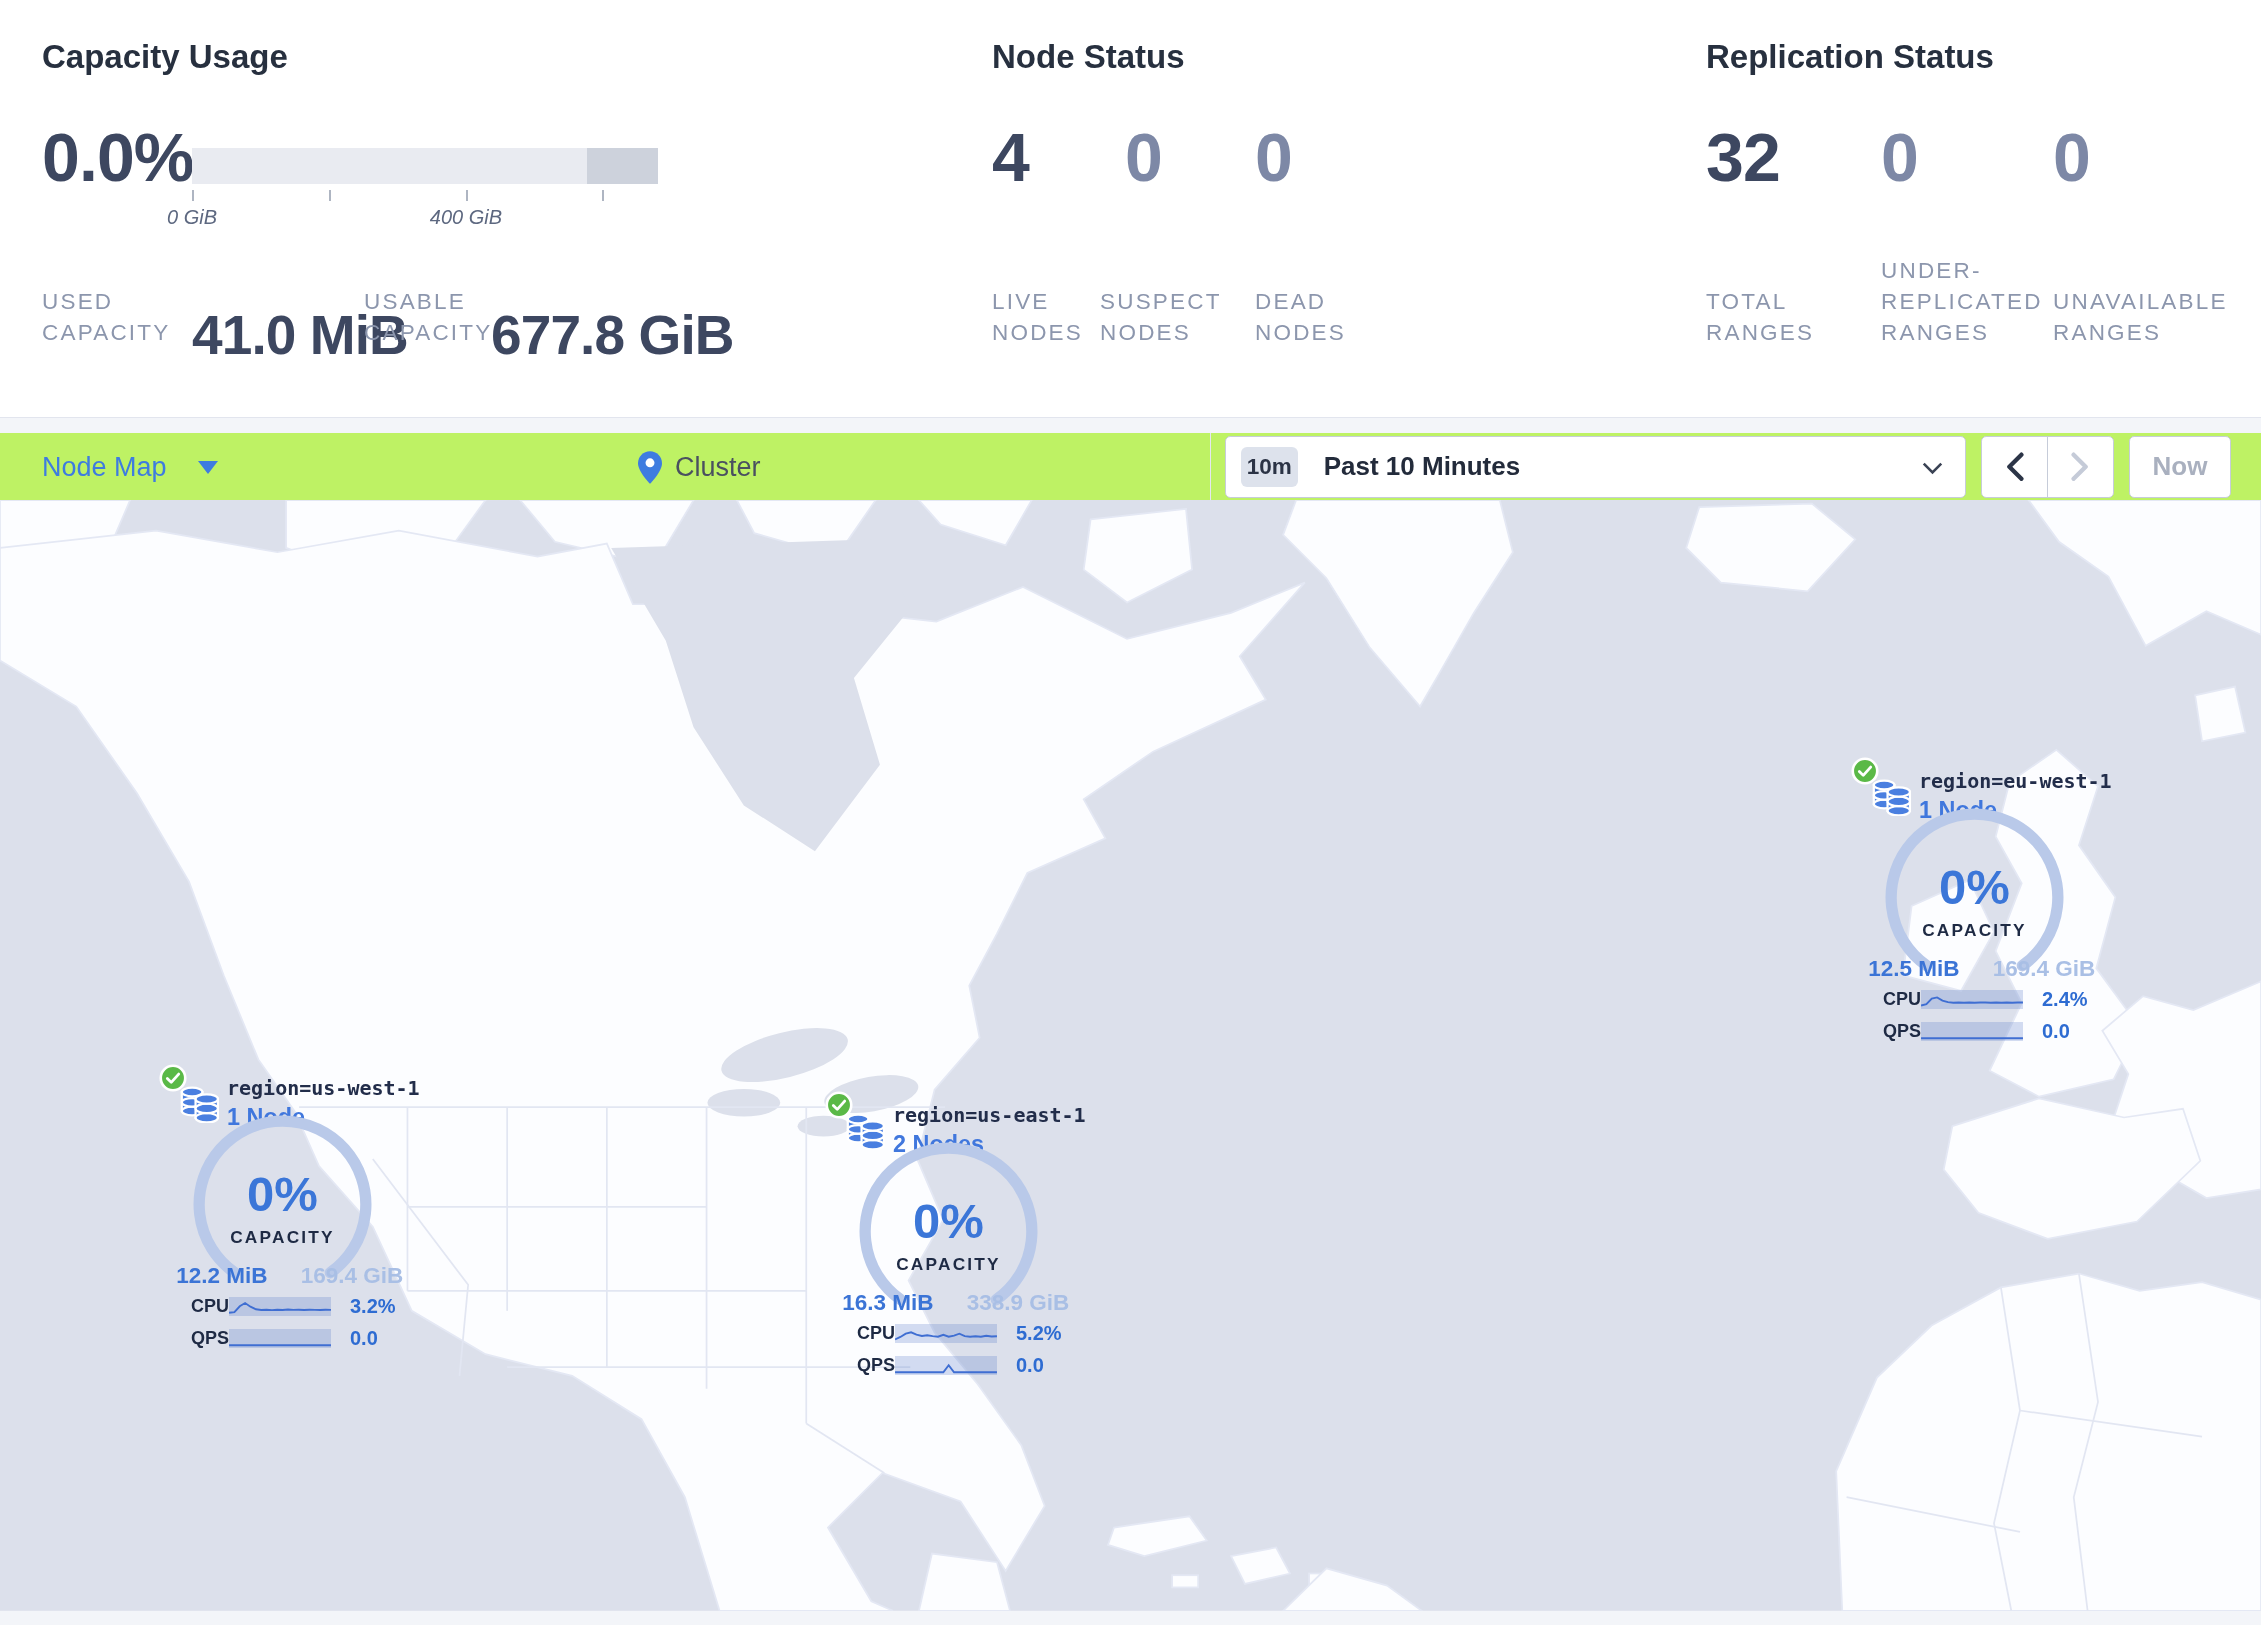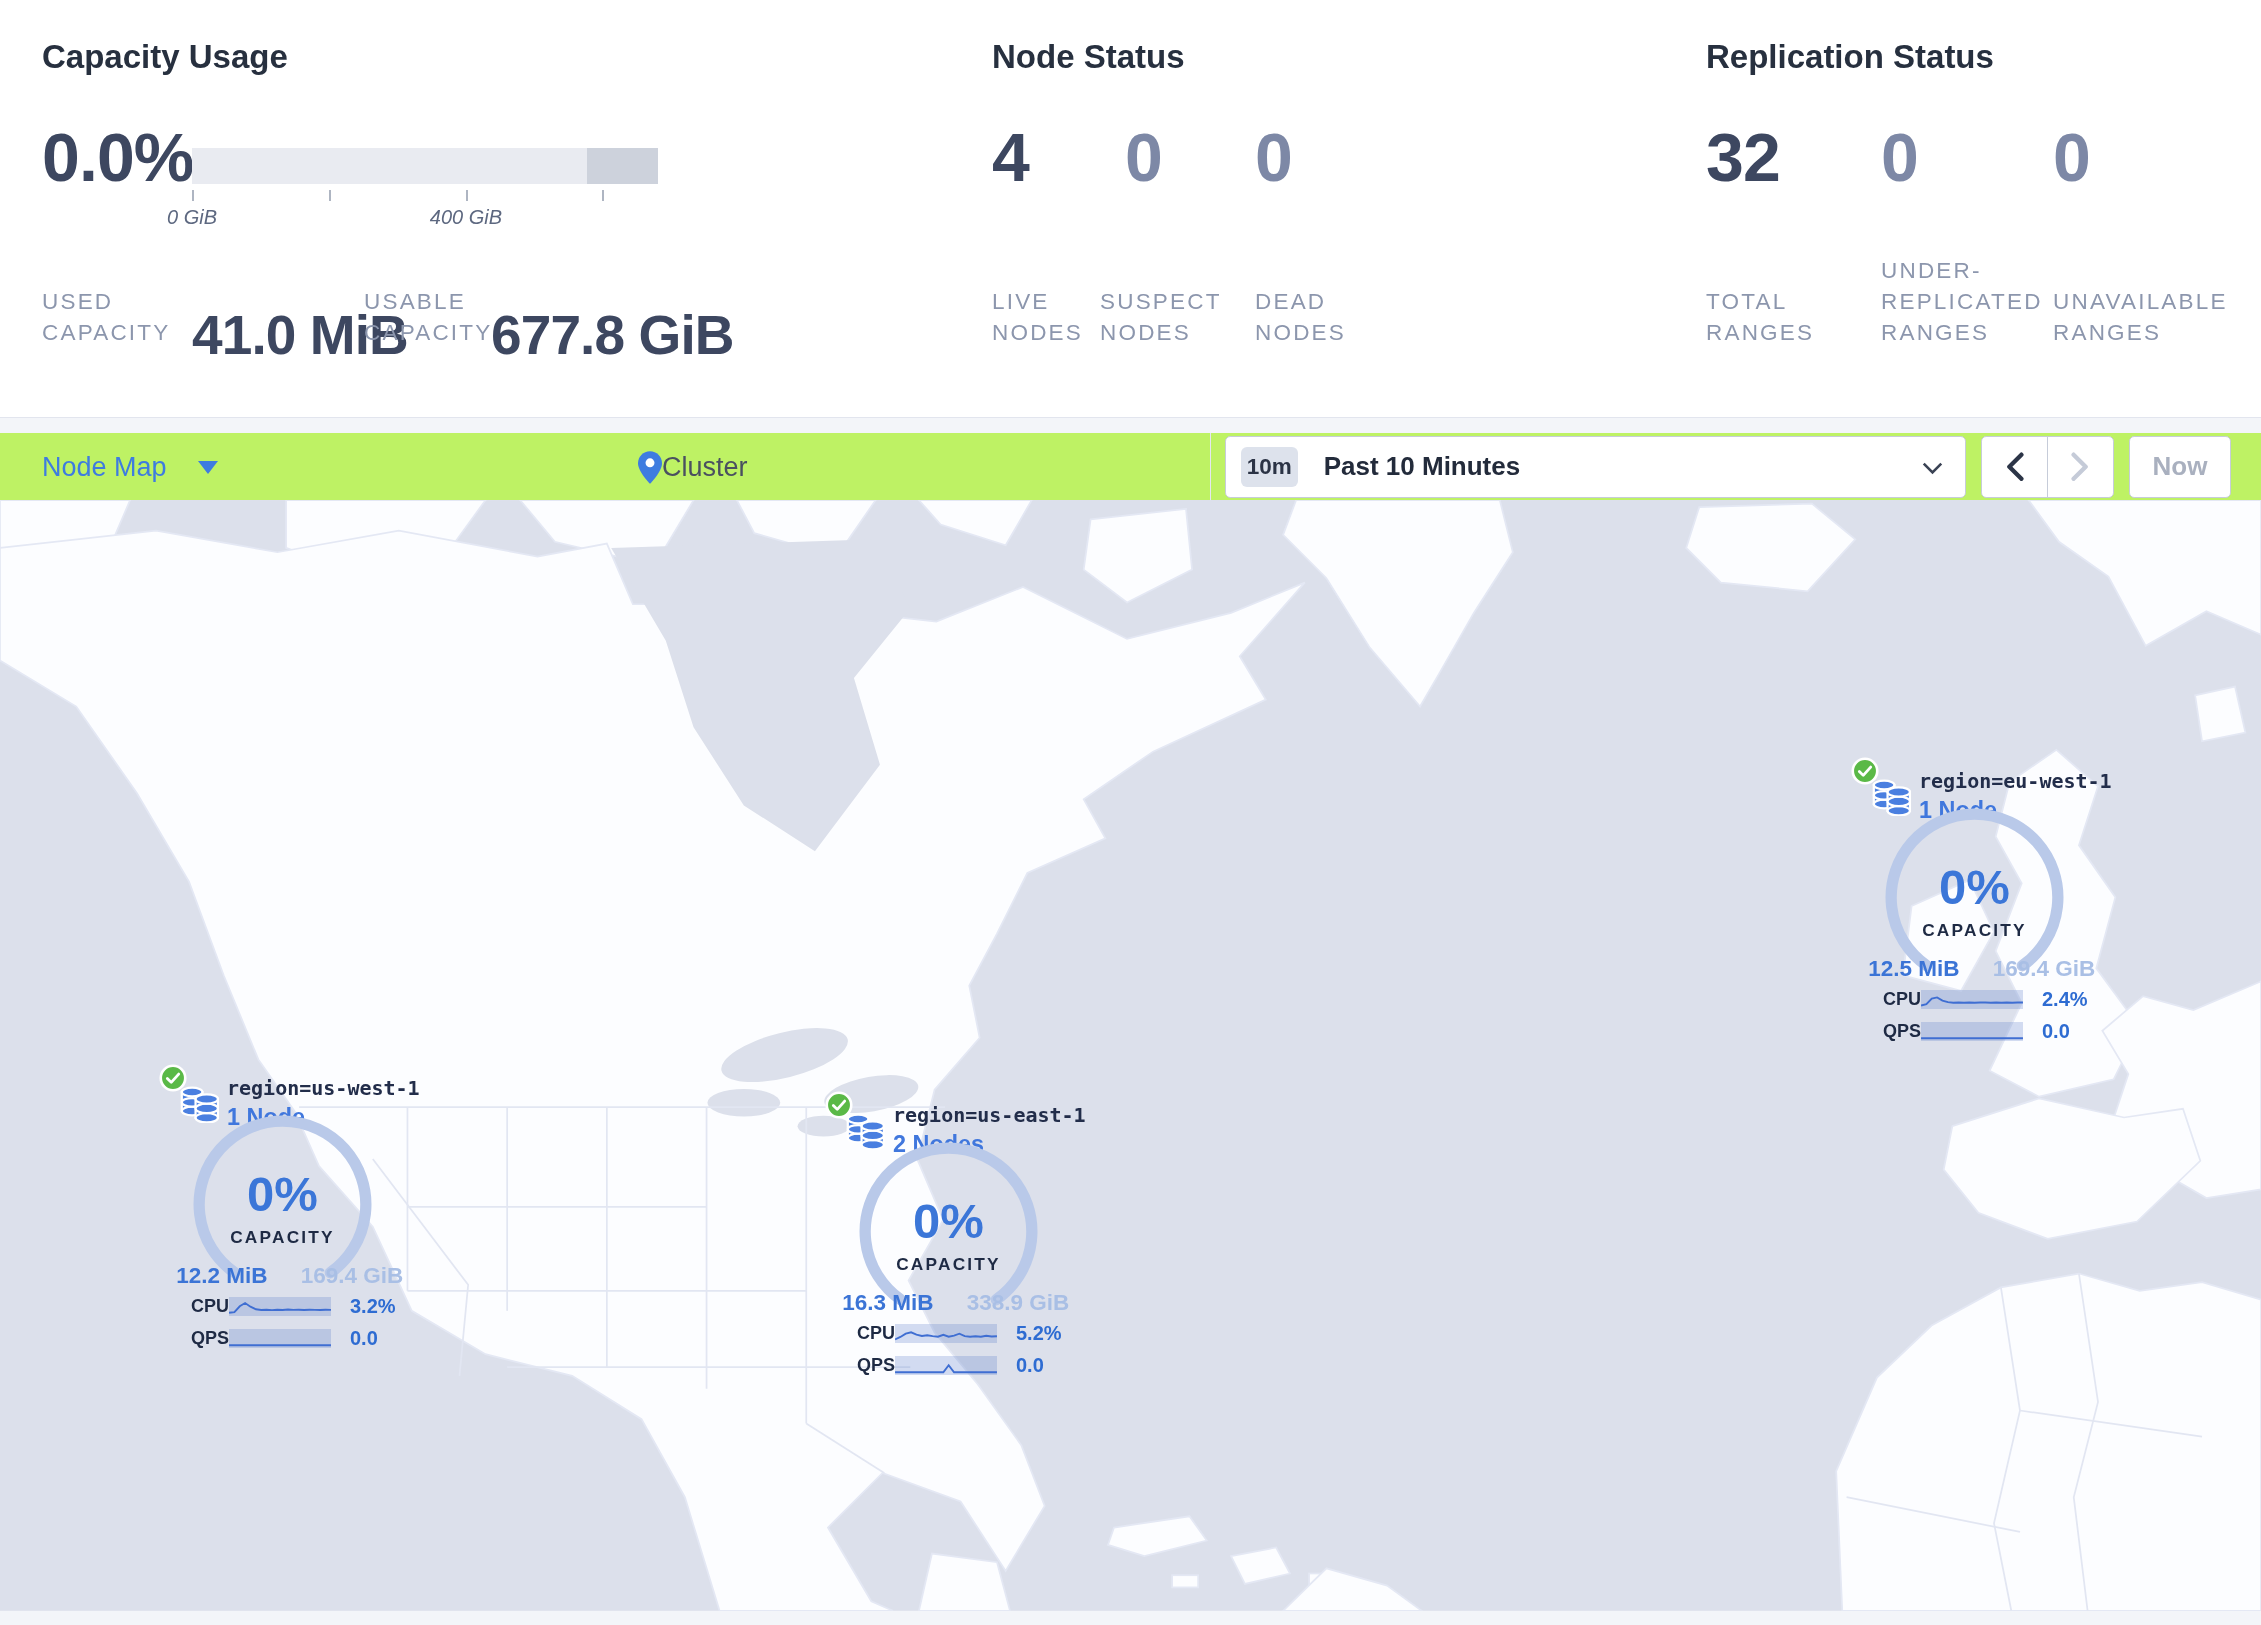--- a/index.html
+++ b/index.html
@@ -30,21 +30,21 @@
   .cap-tick { position:absolute; top:190px; width:1.7px; height:11.3px; background:#aeb5c2; }
   .cap-tick-label { position:absolute; top:206px; width:104px; text-align:center; font-size:20px; color:#5d6880;font-style:italic; }
   
   .toolbar {
     position:absolute; left:0; top:433px; width:2261px; height:68px;
     background:#bef264; border-bottom:0.9px solid #dfe3ea;
   }
   .view-select { position:absolute; left:42px; top:0; height:68px; display:flex; align-items:center; gap:31px; cursor:pointer; }
   .view-select .vs-label { font-size:27px; font-weight:500; color:#3e7ce0; }
   .caret-down { width:0; height:0; border-left:10.4px solid transparent; border-right:10.4px solid transparent; border-top:13px solid #3e7ce0; }
-  .crumb { position:absolute; left:638px; top:0; height:68px; display:flex; align-items:center; }
+  .crumb { position:absolute; left:638px; top:0; height:68px; display:flex; align-items:center; gap:13px; }
   .crumb .crumb-label { font-size:27px; font-weight:500; color:#4a5060; }
   .tb-divider { position:absolute; left:1210px; top:0; width:0.9px; height:68px; background:#e4e7ef; }
   .time-select {
     position:absolute; left:1225px; top:2.6px; width:741px; height:62px;
     border:1.7px solid #c6ccd9; border-radius:5.2px; background:#fff;
     display:flex; align-items:center; cursor:pointer;
   }
   .time-badge {
     margin-left:14.7px; width:57px; height:40px; background:#dde2ec; border-radius:6px;
     display:flex; align-items:center; justify-content:center;

